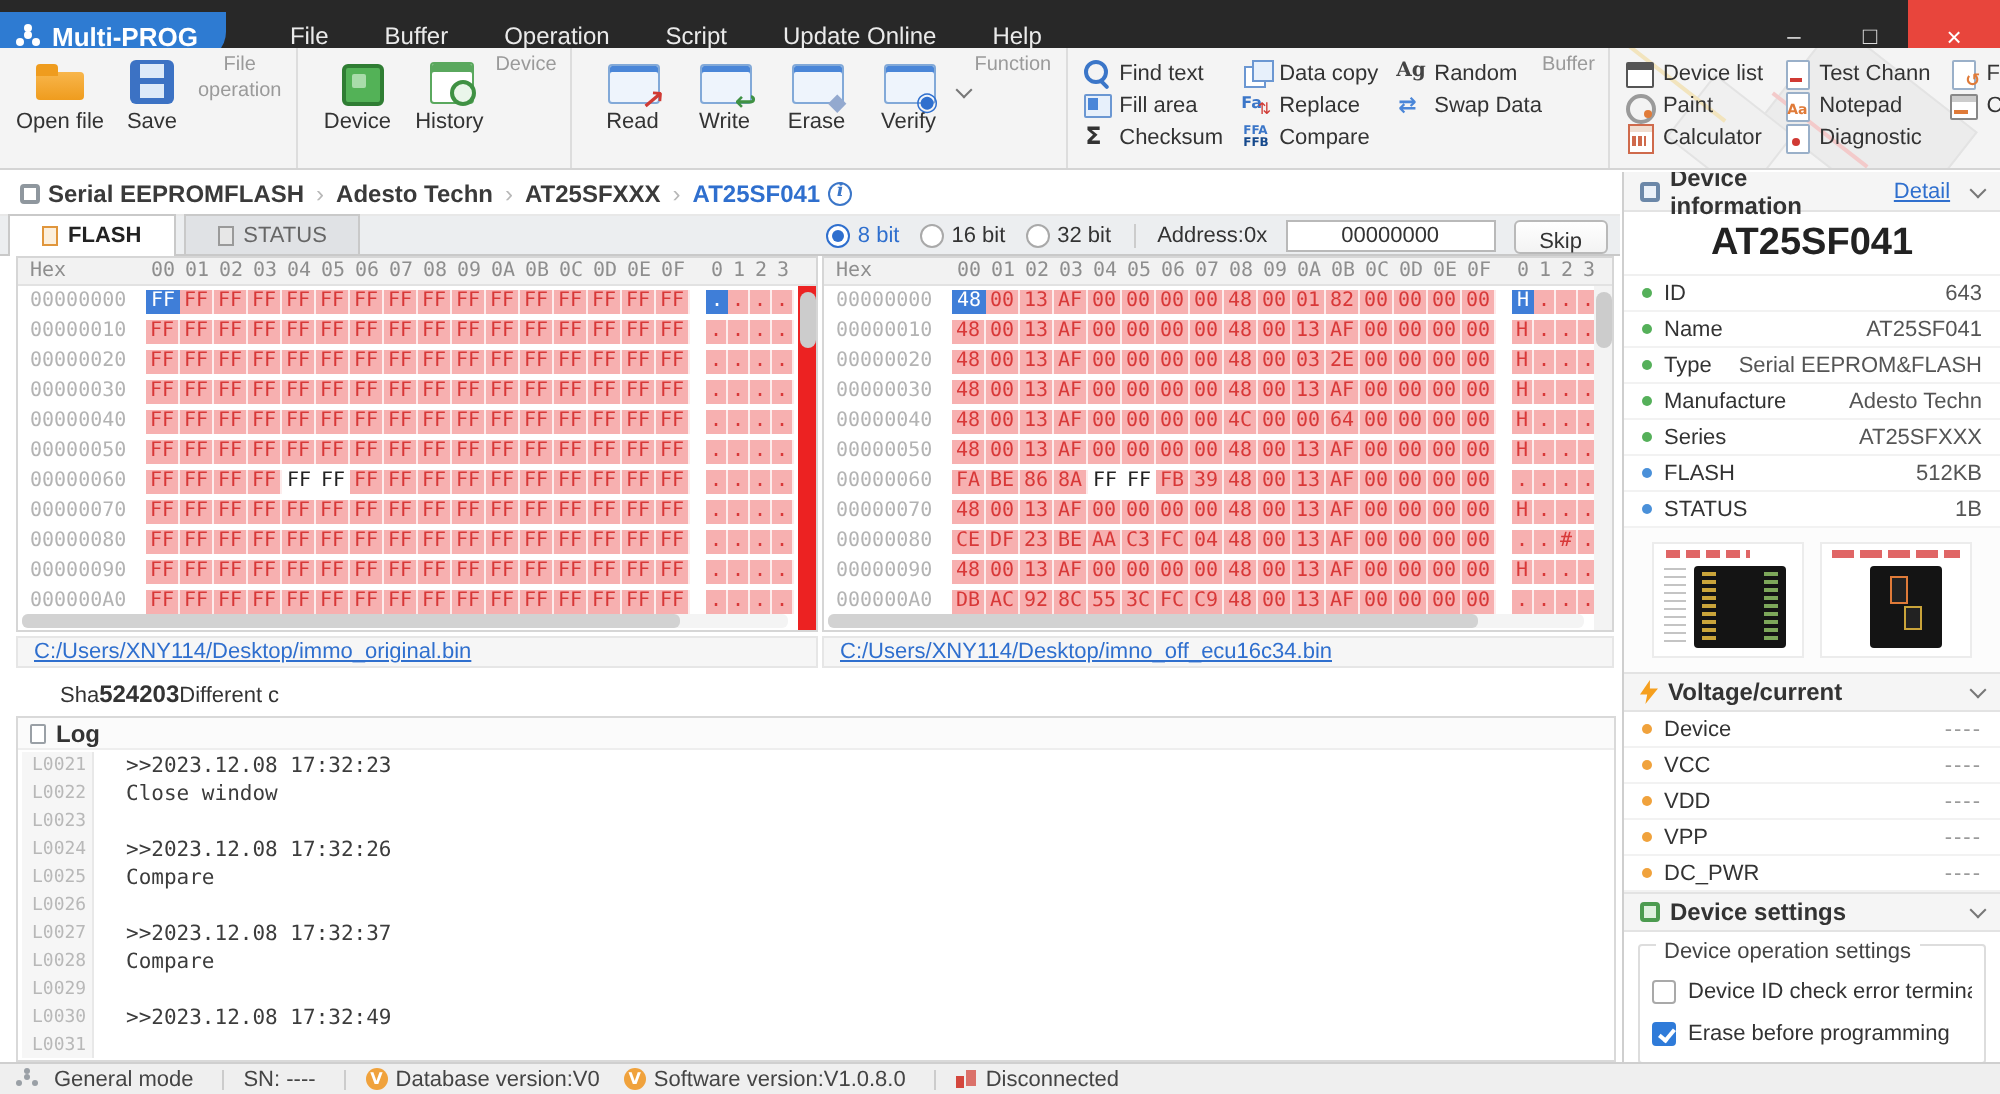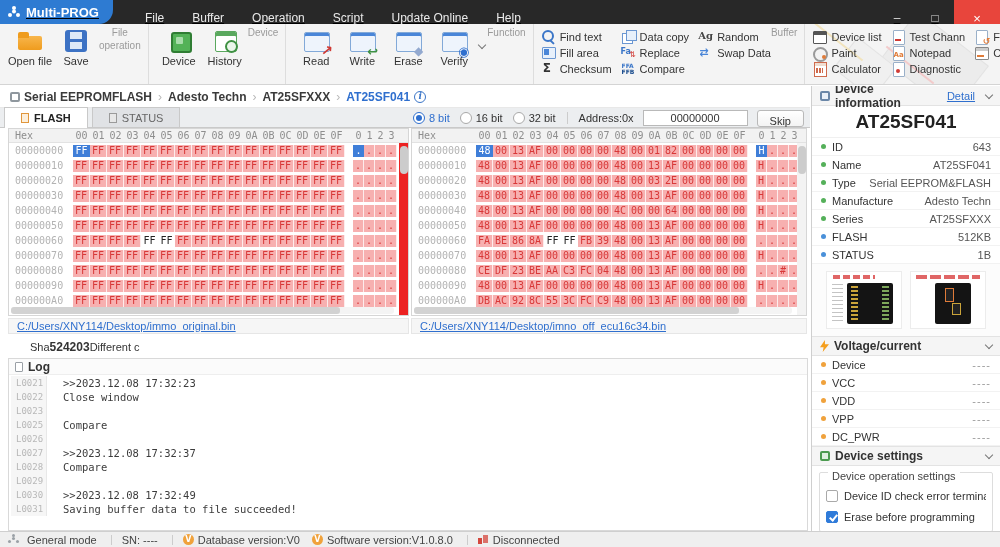--- a/index.html
+++ b/index.html
@@ -1,21 +1,21 @@
 <!DOCTYPE html>
 <html><head>
 <meta charset="utf-8">
 <style>
   html,body{margin:0;padding:0;}
   body{width:1000px;height:547px;position:relative;overflow:hidden;background:#fff;
        font-family:"Liberation Sans",sans-serif;-webkit-font-smoothing:antialiased;}
   *{box-sizing:border-box;}
 
   
-  .titlebar{position:absolute;top:0;left:0;right:0;height:36px;background:#282828;display:flex;text-decoration:underline;}
+  .titlebar{position:absolute;top:0;left:0;right:0;height:36px;background:#282828;display:flex;align-items:center;}
   .logo{position:relative;display:flex;align-items:center;gap:6px;height:24px;padding:0 14px 0 8px;
         background:#2e7bd2;color:#fff;font-weight:bold;font-size:13px;border-radius:0 0 14px 0;}
   .logo-ic{width:12px;height:12px;position:relative;display:inline-block;}
   .logo-ic::before{content:"";position:absolute;width:4px;height:4px;background:#fff;border-radius:50%;top:0;left:4px;
         box-shadow:-4px 7px 0 #fff,4px 7px 0 #fff,0 3.5px 0 #fff;}
   .menubar{display:flex;color:#eaeaea;font-size:12px;margin-left:18px;height:100%;align-items:center;}
   .menu-item{padding:0 14px;height:100%;display:flex;align-items:center;cursor:default;}
   .win-controls{margin-left:auto;display:flex;height:100%;}
   .win-btn{width:38px;height:100%;display:flex;align-items:center;justify-content:center;color:#ddd;font-size:12px;}
   .win-close{width:46px;background:#e8453c;color:#fff;font-size:13px;}
@@ -1131,20 +1131,24 @@
         </div>
         <div class="logline">
           <span class="lognum">L0022</span>
           <span class="logtxt">Close window</span>
         </div>
         <div class="logline">
           <span class="lognum">L0023</span>
           <span class="logtxt"></span>
         </div>
         <div class="logline">
+          <span class="lognum">L0024</span>
+          <span class="logtxt">&gt;&gt;2023.12.08 17:32:26</span>
+        </div>
+        <div class="logline">
           <span class="lognum">L0025</span>
           <span class="logtxt">Compare</span>
         </div>
         <div class="logline">
           <span class="lognum">L0026</span>
           <span class="logtxt"></span>
         </div>
         <div class="logline">
           <span class="lognum">L0027</span>
           <span class="logtxt">&gt;&gt;2023.12.08 17:32:37</span>
@@ -1156,21 +1160,20 @@
         <div class="logline">
           <span class="lognum">L0029</span>
           <span class="logtxt"></span>
         </div>
         <div class="logline">
           <span class="lognum">L0030</span>
           <span class="logtxt">&gt;&gt;2023.12.08 17:32:49</span>
         </div>
         <div class="logline">
           <span class="lognum">L0031</span>
-          <span class="logtxt">Saving buffer data to file succeeded!</span>
         </div>
       </div>
   </div>
 </div>
 
 <div class="sidebar">
   <div class="side-sec-head">
     <span class="dinfic"></span>
     <span>Device information</span>
     <a class="detail-link" href="#">Detail</a>

